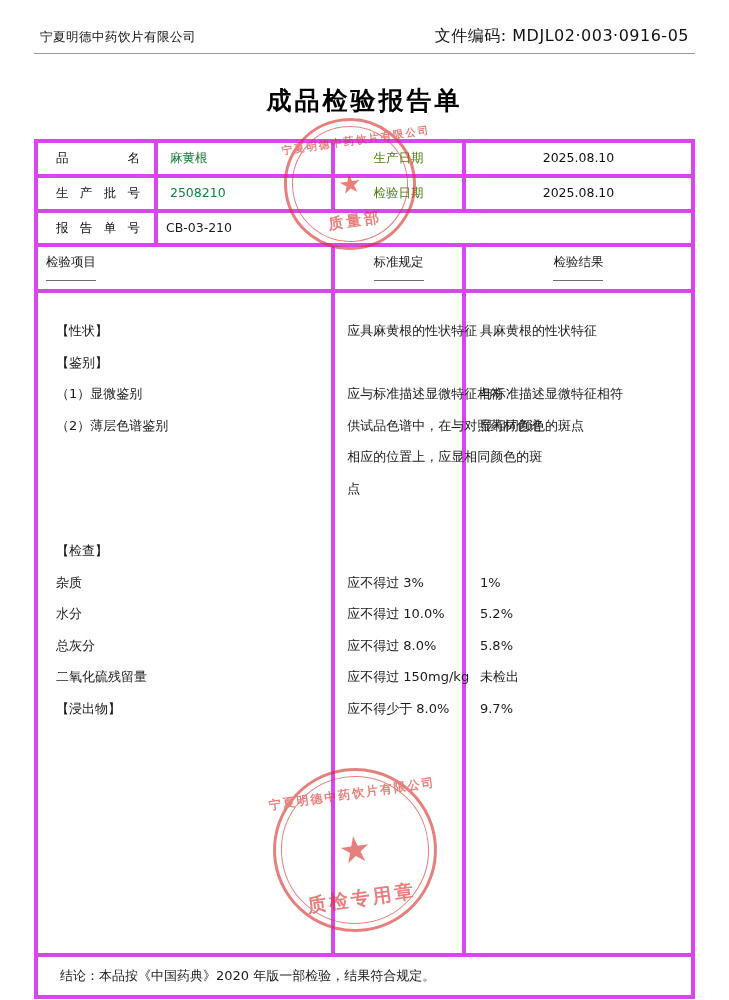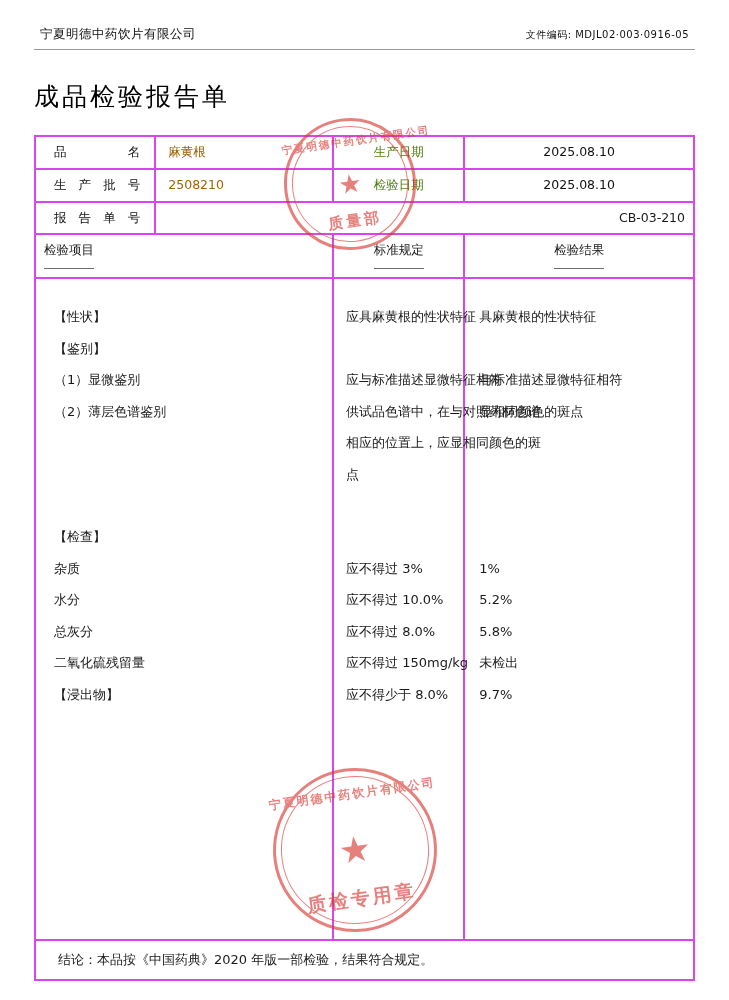--- a/index.html
+++ b/index.html
@@ -26,71 +26,71 @@
   
   .doc-header {
     display: flex;
     justify-content: space-between;
     align-items: baseline;
     font-size: 12.5px;
     letter-spacing: .5px;
     padding: 0 6px 6px 6px;
   }
   .doc-header .company { color: #111; }
-  .doc-header .code { color: #111; font-size: 10px; }
+  .doc-header .code { color: #111; font-size: 16px; }
 
   .header-rule {
     border-bottom: 1px solid #9a9a9a;
     margin: 0 0 30px 0;
   }
 
   .doc-title {
-    text-align: left;
+    text-align: center;
     font-size: 25px;
-    font-weight: normal;
+    font-weight: bold;
     letter-spacing: 3px;
     margin: 0 0 22px 0;
     color: #000;
   }
 
   
   table.rep {
     width: 100%;
     border-collapse: collapse;
     table-layout: fixed;
     font-size: 12.5px;
   }
   table.rep td {
-    border: 2px solid #d946ef;
+    border: 4px solid #d946ef;
     padding: 6px 8px;
     vertical-align: top;
     line-height: 1.5;
   }
   .lbl {
     width: 88px;
     text-align: justify;
     text-align-last: justify;
     padding-left: 18px !important;
     padding-right: 14px !important;
     color: #111;
     white-space: nowrap;
   }
-  .val { color: #a16207; padding-left: 12px !important; }
+  .val { color: #15803d; padding-left: 12px !important; }
   .lbl2 {
     width: 96px;
     text-align: center;
     color: #4d7c0f;
     white-space: nowrap;
   }
   .val2 {
     width: 168px;
     text-align: center;
     color: #111;
   }
-  .center { text-align: right; margin-top: 46px; }
+  .center { text-align: left; margin-top: 46px; }
 
   
   .colhead td {
     height: 30px;
     vertical-align: middle;
     font-size: 12.5px;
   }
   .colhead .ch {
     display: inline-block;
     border-bottom: 1px solid #6d6d6d;

